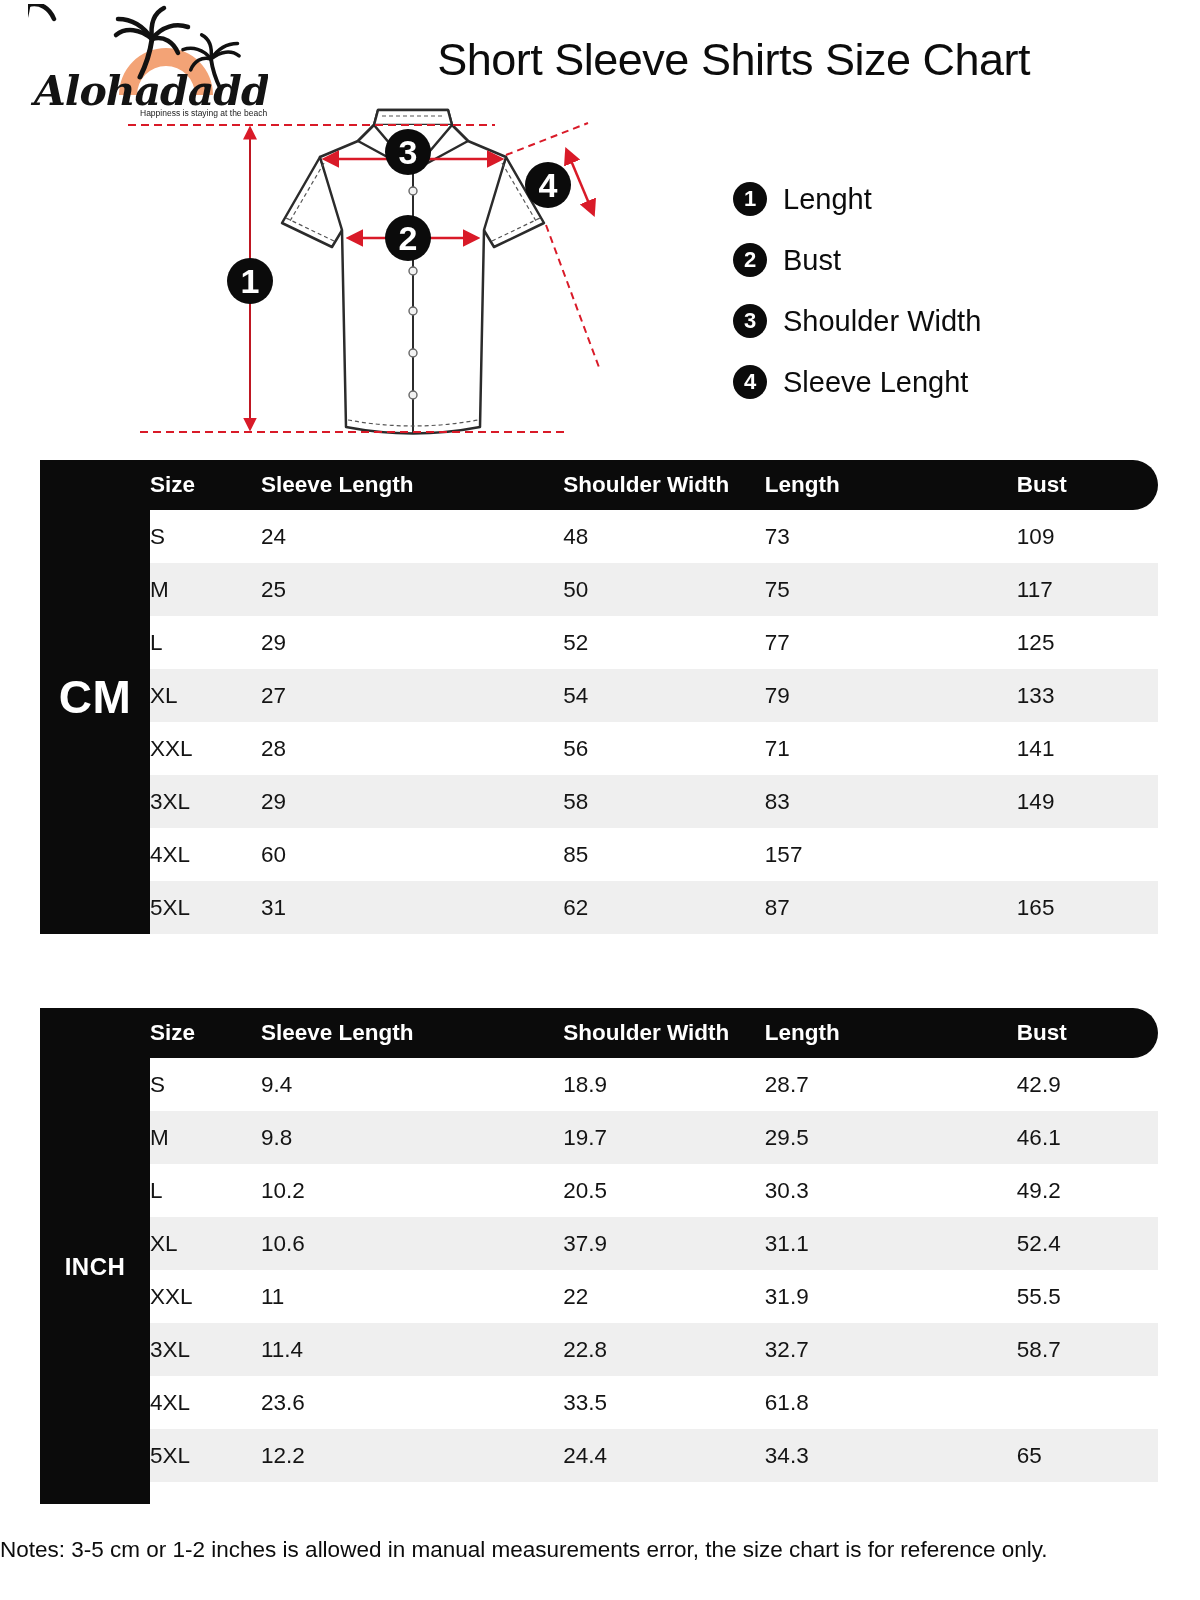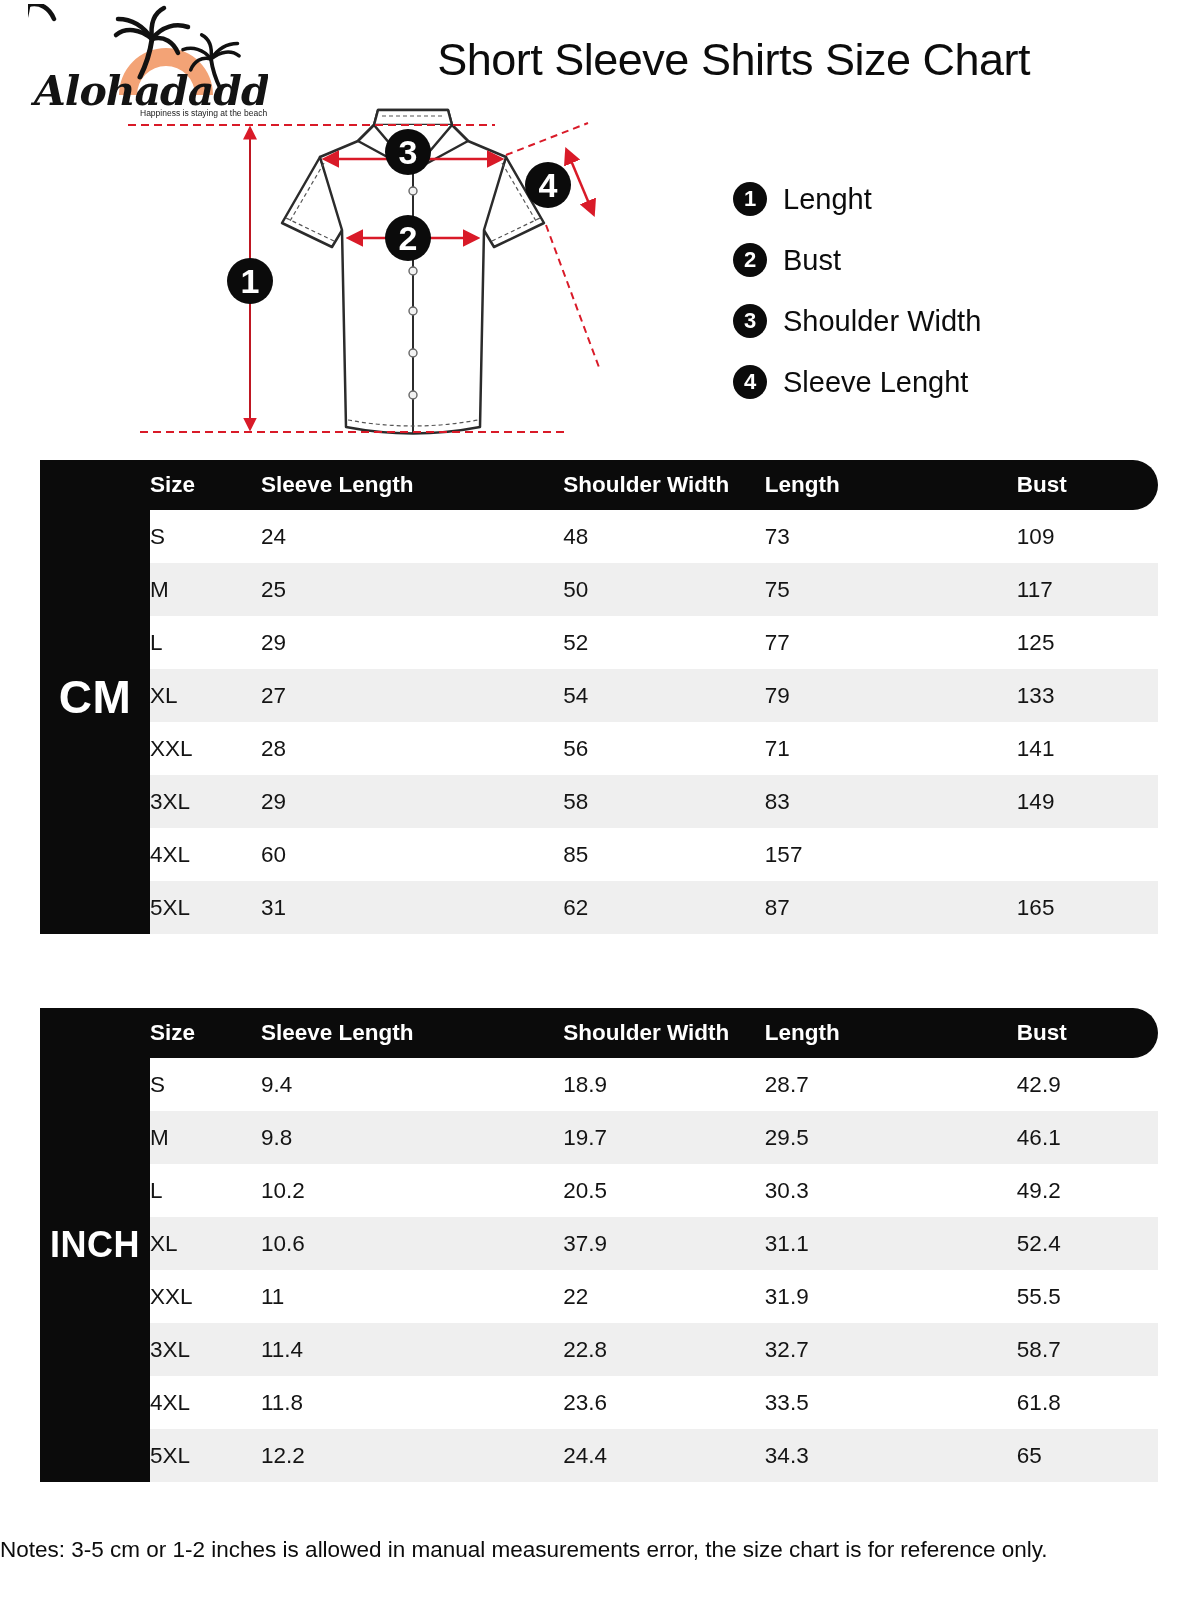--- a/index.html
+++ b/index.html
@@ -199,21 +199,21 @@
           <span>5XL</span>
           <span>31</span>
           <span>62</span>
           <span>87</span>
           <span>165</span>
         </div>
       </div>
   </div>
 
   <div class="size-table" style="top:1008px;">
-    <div class="unit" style="font-size: 36px;">INCH</div>
+    <div class="unit" style="font-size: 24px; margin-top: 22px;">INCH</div>
     <div class="thead">
         <div class="grid">
           <span>Size</span>
           <span>Sleeve Length</span>
           <span>Shoulder Width</span>
           <span>Length</span>
           <span>Bust</span>
         </div>
       </div>
     <div class="tbody">
@@ -254,21 +254,20 @@
         </div>
         <div class="trow grid">
           <span>3XL</span>
           <span>11.4</span>
           <span>22.8</span>
           <span>32.7</span>
           <span>58.7</span>
         </div>
         <div class="trow grid">
           <span>4XL</span>
-          <span>11.8</span>
           <span>23.6</span>
           <span>33.5</span>
           <span>61.8</span>
         </div>
         <div class="trow grid">
           <span>5XL</span>
           <span>12.2</span>
           <span>24.4</span>
           <span>34.3</span>
           <span>65</span>

